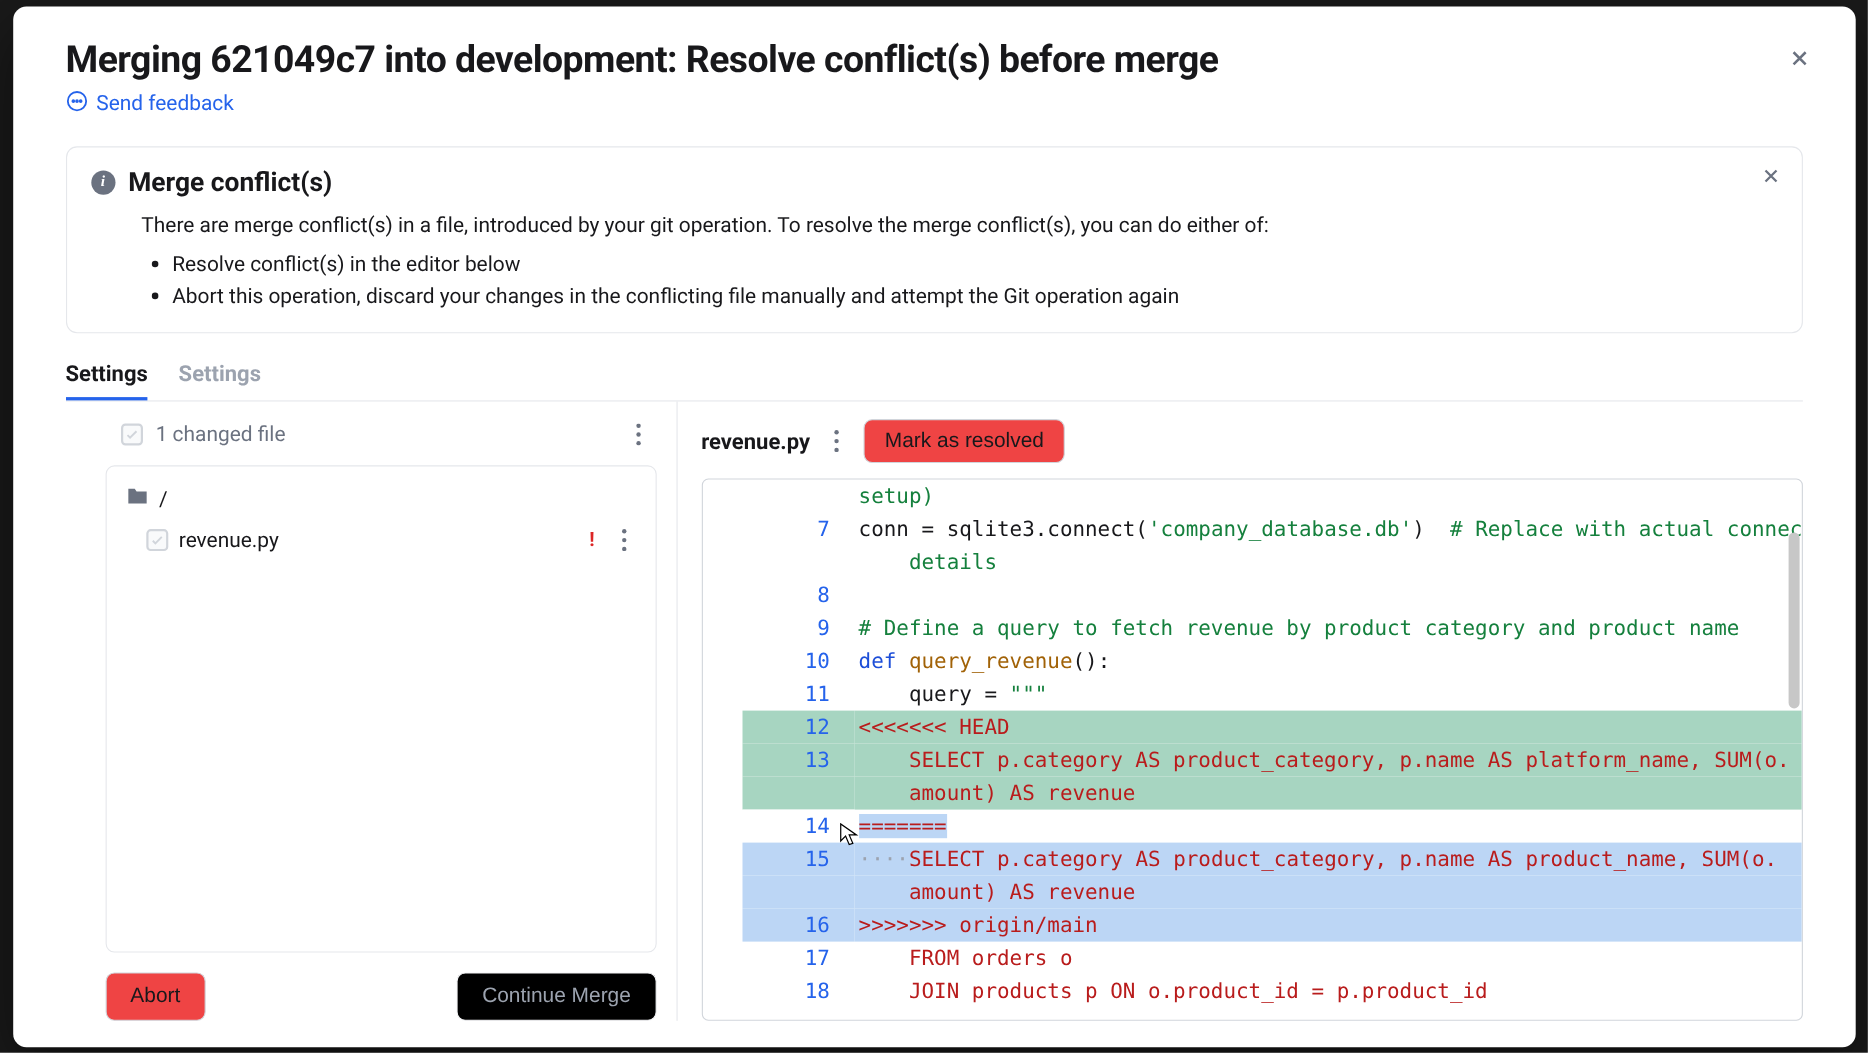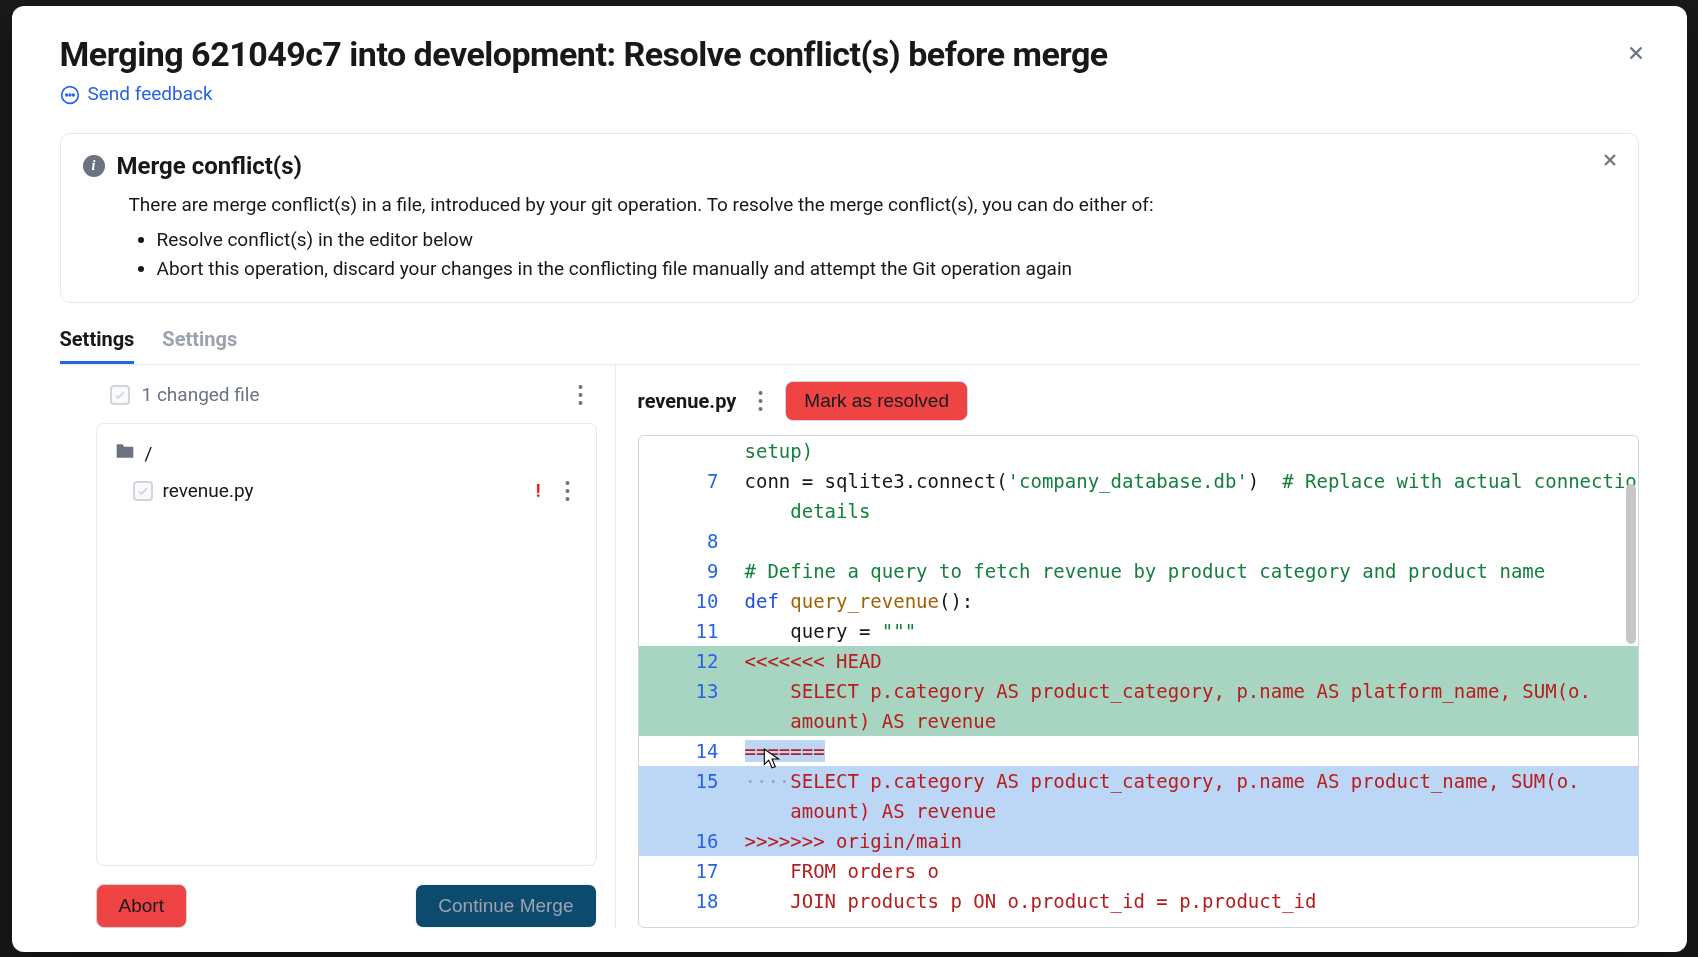--- a/index.html
+++ b/index.html
@@ -37,21 +37,21 @@
     right: 40px;
     cursor: pointer;
     color: #6b7280;
     background: none;
     border: none;
     font-size: 0;
   }
   .close-btn svg { width: 22px; height: 22px; }
   .feedback-link {
     display: inline-flex;
-    align-items: flex-end;
+    align-items: flex-start;
     gap: 8px;
     color: #2563eb;
     font-size: 19px;
     cursor: pointer;
     margin-bottom: 28px;
   }
   .feedback-link svg { width: 20px; height: 20px; }
   .info-banner {
     border: 1px solid #e5e7eb;
     border-radius: 10px;
@@ -100,29 +100,29 @@
   .tree-row.child { padding-left: 28px; }
   .folder-icon { color: #6b7280; }
   .folder-icon svg { width: 20px; height: 18px; }
   .conflict-marker { color: #dc2626; font-weight: 700; margin-left: auto; font-size: 18px; }
   .tree-row .kebab-btn { margin-left: 6px; }
   .action-bar { display: flex; gap: 18px; padding: 18px 0 0 0; }
   .btn {
     font-size: 19px; padding: 10px 22px; border-radius: 8px; border: 1px solid #d1d5db; background: #ef4444;
     color: #18181b; cursor: pointer;
   }
-  .btn.primary-disabled { background: #0c4a6e; color: #9ca3af; border-color: #f3f4f6; cursor: not-allowed; margin-left: auto; }
+  .btn.primary-disabled { background: #000000; color: #9ca3af; border-color: #f3f4f6; cursor: not-allowed; margin-left: auto; }
   .editor-head { display: flex; align-items: center; gap: 14px; margin-bottom: 14px; }
   .editor-file { font-size: 20px; font-weight: 700; color: #18181b; }
   .editor {
     border: 1px solid #d1d5db; border-radius: 6px; flex: 1; overflow: hidden;
     font-family: "SF Mono", Menlo, Consolas, monospace; font-size: 19px; line-height: 30px;
     position: relative;
   }
-  .code-line { display: flex; white-space: pre; }
+  .code-line { display: flex; white-space: pre; margin-left: 36px; }
   .gutter {
     width: 102px; text-align: right; padding-right: 22px; color: #2563eb; flex-shrink: 0;
     user-select: none;
   }
   .code { flex: 1; padding-left: 4px; color: #18181b; }
   .line-green-bg .gutter, .line-green-bg .code { background: #a7d5c1; }
   .line-blue-bg .gutter, .line-blue-bg .code { background: #bcd6f5; }
   .line-lightblue-bg .gutter { background: #fff; }
   .line-lightblue-bg .code .sel { background: #bcd6f5; }
   .tok-str { color: #15803d; }

